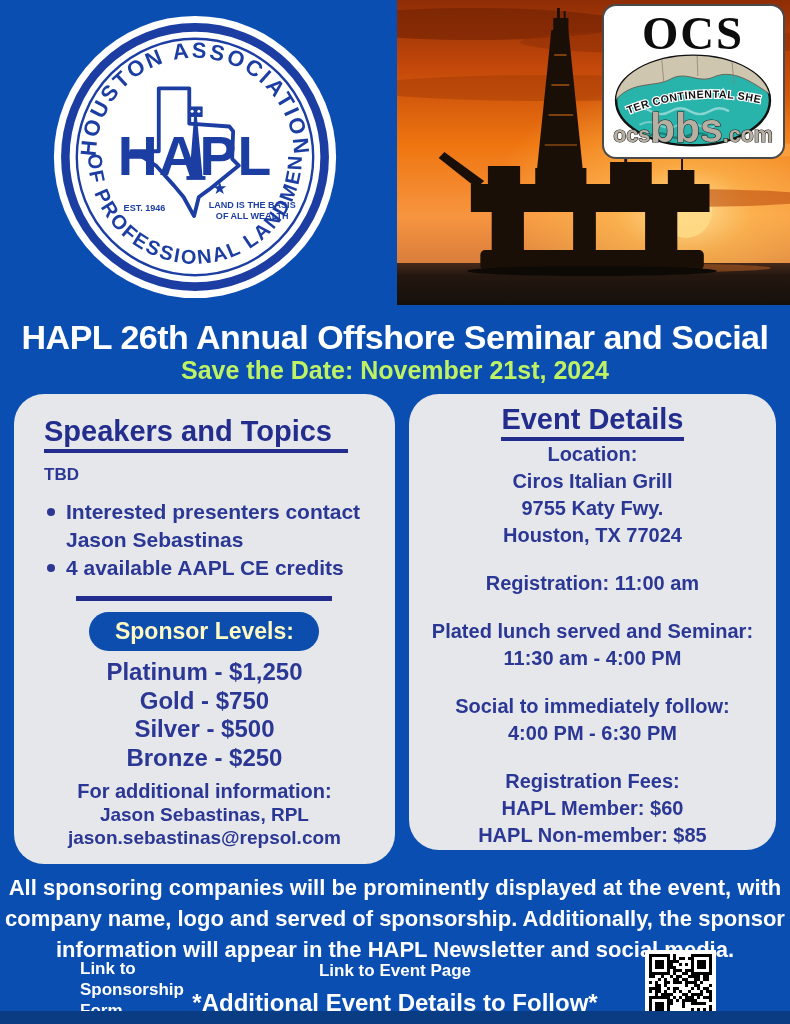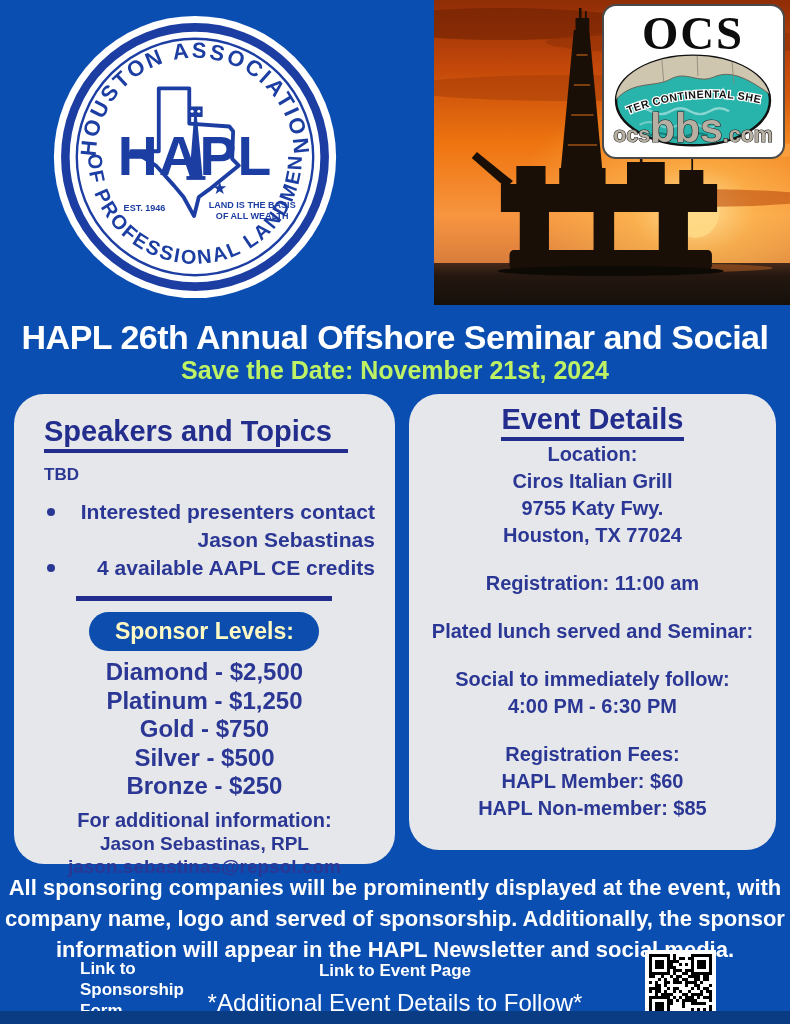--- a/index.html
+++ b/index.html
@@ -3,21 +3,21 @@
 <meta charset="utf-8">
 <style>
   * { margin:0; padding:0; box-sizing:border-box; }
   html,body { width:790px; }
   body { font-family:"Liberation Sans", sans-serif; }
   .flyer { position:relative; width:790px; height:1024px; background:#0b4eb2; overflow:hidden; }
 
   
   .header { position:relative; height:305px; }
   .hapl-logo { position:absolute; left:52px; top:14px; width:286px; height:286px; }
-  .photo { position:absolute; right:0; top:0; width:356px; height:305px; }
+  .photo { position:absolute; right:0; top:0; width:393px; height:305px; }
   .photo svg { display:block; width:100%; height:100%; }
   .ocs-logo { position:absolute; top:4px; right:5px; width:183px; height:155px;
               background:#ffffff; border:2px solid #4a4a4a; border-radius:14px; overflow:hidden; }
   .ocs-logo svg { display:block; width:100%; height:100%; }
 
   
   .title { margin-top:13px; text-align:center; color:#ffffff; font-weight:bold;
            font-size:34px; line-height:38px; letter-spacing:-0.5px; white-space:nowrap; }
   .subtitle { text-align:center; color:#bef264; font-weight:bold; font-size:25px; line-height:29px; }
 
@@ -27,21 +27,21 @@
   .panel-left  { width:387px; height:470px; padding-top:20px; }
   .panel-right { width:373px; height:456px; padding-top:8px; text-align:center; }
 
   .panel-heading { display:inline-block; font-size:29px; line-height:34px; color:#222d8d;
                    border-bottom:4px solid #222d8d; padding-bottom:1px; }
   .left-head-wrap { margin-left:30px; }
   .left-head-wrap .panel-heading { padding-right:16px; }
 
   .tbd { margin:6px 0 0 30px; font-size:17px; line-height:31px; }
   .bullets { margin-top:8px; }
-  .bullet { position:relative; padding:0 20px 0 52px; text-align:right;
+  .bullet { position:relative; padding:0 20px 0 52px; text-align:left;
             font-size:21px; line-height:28px; }
   .bullet + .bullet { margin-top:0; }
   .bullet-dot { position:absolute; left:33px; top:10px; width:8px; height:8px;
                 border-radius:50%; background:#2b3794; }
   .divider { width:256px; height:5px; background:#222d8d; margin:14px auto 0 auto; }
   .pill { width:230px; height:39px; margin:11px auto 0 auto; background:#0c4dad;
           border-radius:20px; color:#fef9c3; font-size:23px; line-height:39px; text-align:center; }
   .levels { margin-top:7px; text-align:center; font-size:24px; line-height:28.5px; }
   .addl-info { margin-top:7px; text-align:center; }
   .addl-info .l1 { font-size:20px; line-height:24px; }
@@ -52,21 +52,21 @@
   .ep-gap   { height:21px; }
 
   
   .note { position:absolute; left:0; right:0; top:872px; text-align:center;
           color:#ffffff; font-weight:bold; font-size:22px; line-height:31px; }
   .footer-link-left { position:absolute; left:80px; top:958px; width:130px;
           color:#ffffff; font-weight:bold; font-size:17px; line-height:21px; cursor:pointer; }
   .footer-link-center { position:absolute; left:0; right:0; top:960px; text-align:center;
           color:#ffffff; font-weight:bold; font-size:17px; line-height:21px; cursor:pointer; }
   .footer-additional { position:absolute; left:0; right:0; top:988px; text-align:center;
-          color:#ffffff; font-weight:normal; font-size:24px; line-height:30px; }
+          color:#ffffff; font-weight:bold; font-size:24px; line-height:30px; }
   .qr { position:absolute; right:74px; top:950px; background:#ffffff; padding:4px;
         width:71px; height:71px; }
   .qr-grid { display:grid; grid-template-columns:repeat(21,3px); grid-auto-rows:3px; }
   .qr-grid div.b { background:#000000; }
   .bottom-bar { position:absolute; left:0; right:0; bottom:0; height:13px; background:#093c82; }
 </style>
 </head>
 <body>
 
 <div class="flyer">
@@ -215,21 +215,20 @@
           <div>Jason Sebastinas</div>
         </div>
         <div class="bullet">
           <span class="bullet-dot"></span>
           <div>4 available AAPL CE credits</div>
         </div>
       </div>
       <div class="divider"></div>
       <div class="pill">Sponsor Levels:</div>
       <div class="levels">
-        <div>Diamond - $2,500</div>
         <div>Platinum - $1,250</div>
         <div>Gold - $750</div>
         <div>Silver - $500</div>
         <div>Bronze - $250</div>
       </div>
       <div class="addl-info">
         <div class="l1">For additional information:</div>
         <div class="l2">Jason Sebastinas, RPL</div>
         <div class="l3">jason.sebastinas@repsol.com</div>
       </div>
@@ -238,20 +237,21 @@
     <section class="panel panel-right">
       <span class="panel-heading">Event Details</span>
       <div class="ep-line">Location:</div>
       <div class="ep-line">Ciros Italian Grill</div>
       <div class="ep-line">9755 Katy Fwy.</div>
       <div class="ep-line">Houston, TX 77024</div>
       <div class="ep-gap"></div>
       <div class="ep-line">Registration: 11:00 am</div>
       <div class="ep-gap"></div>
       <div class="ep-line">Plated lunch served and Seminar:</div>
+      <div class="ep-line">11:30 am - 4:00 PM</div>
       <div class="ep-gap"></div>
       <div class="ep-line">Social to immediately follow:</div>
       <div class="ep-line">4:00 PM - 6:30 PM</div>
       <div class="ep-gap"></div>
       <div class="ep-line">Registration Fees:</div>
       <div class="ep-line">HAPL Member: $60</div>
       <div class="ep-line">HAPL Non-member: $85</div>
     </section>
   </div>
 

